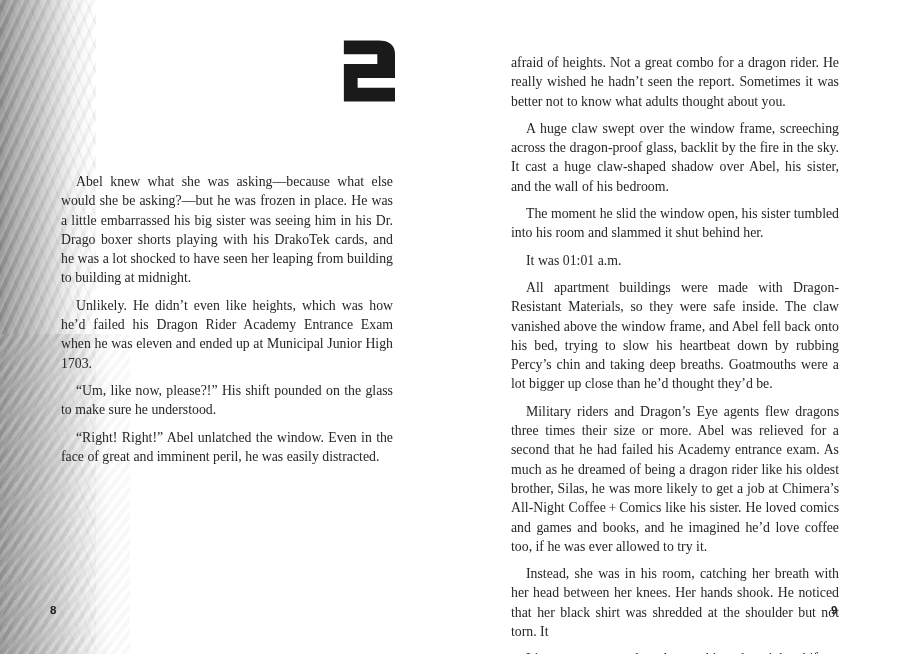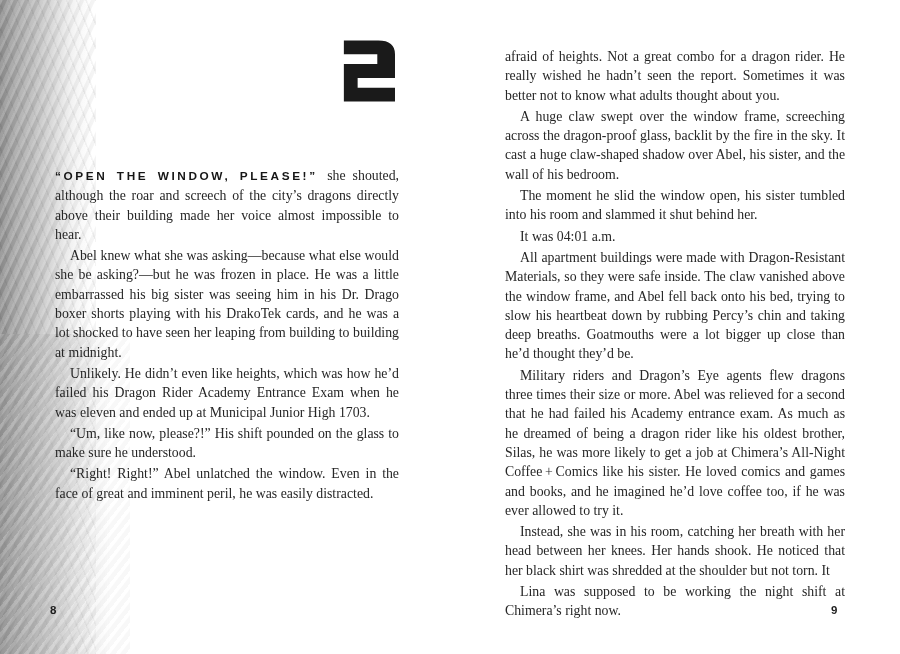--- a/index.html
+++ b/index.html
@@ -50,21 +50,21 @@
   
   .page-text {
     position: absolute;
     font-size: 13.8px;
     line-height: 19.3px;
     text-align: justify;
   }
   .page-text-left  { left: 53px;  top: 164px; width: 348px; }
   .page-text-right { left: 503px; top: 45px;  width: 344px; }
 
-  .para { margin: 2px; }
+  .para { margin: 8px; }
   .para.indent { text-indent: 15px; }
 
   .run-italic { }
   .run-display {
     font-family: "Liberation Sans", sans-serif;
     font-weight: 800;
     font-size: 11.8px;
     letter-spacing: 2.6px;
     color: #161616;
   }
@@ -90,32 +90,31 @@
   <div class="edge-texture-lower"></div>
 
   <div class="chapter-glyph">
     <svg width="59" height="62" viewBox="0 0 60 62" xmlns="http://www.w3.org/2000/svg" aria-hidden="true">
       <path d="M8 0 H43 Q60 0 60 14 V38 H22 V48 H60 V62 H8 V24 H42 V14 H8 Z" fill="#1a1a1a"></path>
     </svg>
     <span class="visually-hidden">2</span>
   </div>
 
   <div class="page-text page-text-left">
-      <p class="para"><span class="run-display">“OPEN THE WINDOW, PLEASE!” </span><span>she shouted, although the roar and screech of the city’s dragons directly above their building made her voice almost impossible to hear.</span></p>
       <p class="para indent"><span>Abel knew what she was asking—because what </span><span class="run-italic">else</span><span> would she be asking?—but he was frozen in place. He was a little embarrassed his big sister was seeing him in his Dr. Drago boxer shorts playing with his DrakoTek cards, and he was </span><span class="run-italic">a lot</span><span> shocked to have seen her leaping from building to building at midnight.</span></p>
       <p class="para indent"><span>Unlikely. He didn’t even like heights, which was how he’d failed his Dragon Rider Academy Entrance Exam when he was eleven and ended up at Municipal Junior High 1703.</span></p>
       <p class="para indent"><span>“Um, like now, please?!” His shift pounded on the glass to make sure he understood.</span></p>
       <p class="para indent"><span>“Right! Right!” Abel unlatched the window. Even in the face of great and imminent peril, he was easily distracted.</span></p>
     </div>
 
   <div class="page-text page-text-right">
       <p class="para"><span>afraid of heights. Not a great combo for a dragon rider. He really wished he hadn’t seen the report. Sometimes it was better not to know what adults thought about you.</span></p>
       <p class="para indent"><span>A huge claw swept over the window frame, screeching across the dragon-proof glass, backlit by the fire in the sky. It cast a huge claw-shaped shadow over Abel, his sister, and the wall of his bedroom.</span></p>
       <p class="para indent"><span>The moment he slid the window open, his sister tumbled into his room and slammed it shut behind her.</span></p>
-      <p class="para indent"><span>It was 04:01 a.m.</span></p>
+      <p class="para indent"><span>It was 01:01 a.m.</span></p>
       <p class="para indent"><span>All apartment buildings were made with Dragon-Resistant Materials, so they were safe inside. The claw vanished above the window frame, and Abel fell back onto his bed, trying to slow his heartbeat down by rubbing Percy’s chin and taking deep breaths. Goatmouths were a lot bigger up close than he’d thought they’d be.</span></p>
       <p class="para indent"><span>Military riders and Dragon’s Eye agents flew dragons three times their size or more. Abel was relieved for a second that he </span><span class="run-italic">had</span><span> failed his Academy entrance exam. As much as he dreamed of being a dragon rider like his oldest brother, Silas, he was more likely to get a job at Chimera’s All-Night Coffee + Comics like his sister. He loved comics and games and books, and he imagined he’d love coffee too, if he was ever allowed to try it.</span></p>
       <p class="para indent"><span>Instead, she was in his room, catching her breath with her head between her knees. Her hands shook. He noticed that her black shirt was shredded at the shoulder but not torn. It</span></p>
       <p class="para indent"><span>Lina was supposed to be working the night shift at Chimera’s right now.</span></p>
     </div>
 
   <div class="page-number page-number-left">8</div>
 
   <div class="page-number page-number-right">9</div>
 

